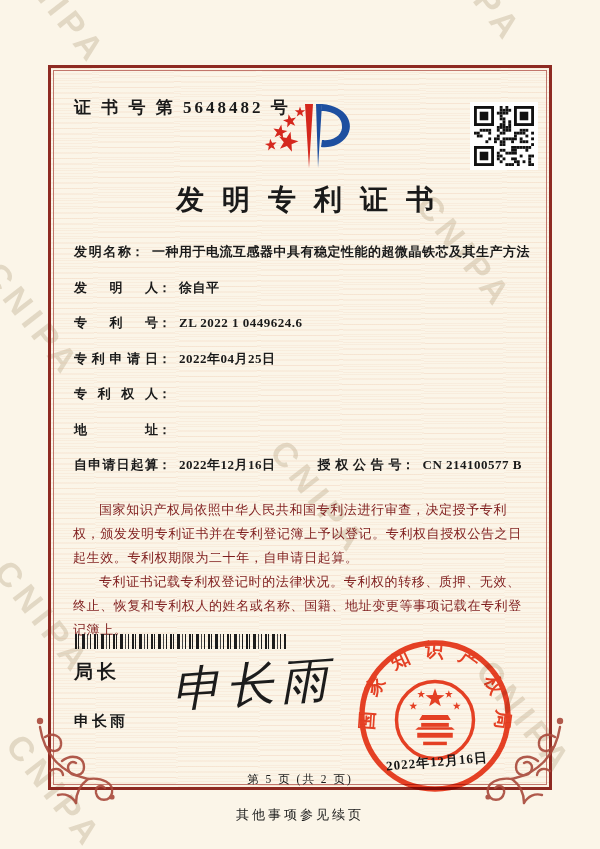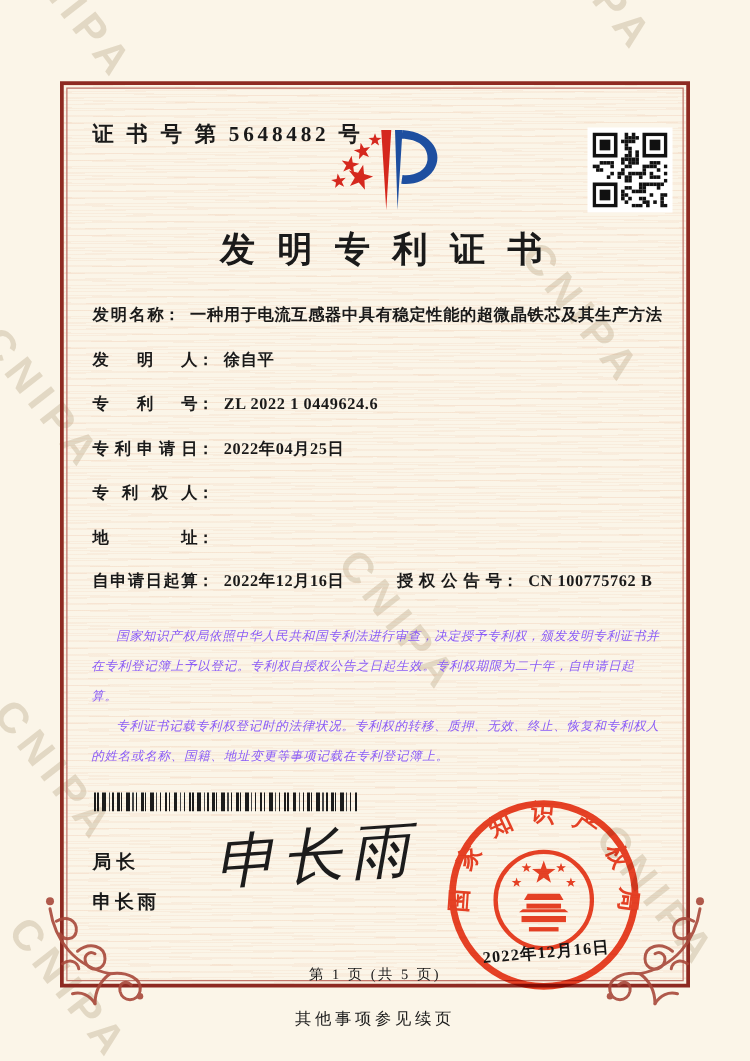--- a/index.html
+++ b/index.html
@@ -94,42 +94,42 @@
   .field-colon { display:inline-block; margin-right:8px; }
   .field-value { letter-spacing:.5px; }
   .field-label2 {
     display:inline-block; width:84px; margin-left:42px;
     text-align:justify; text-align-last:justify;
   }
 
   
   .paragraphs {
     position:absolute; left:73px; top:498px; width:455px;
-    font-size:10px; line-height:24px;
-    font-style:italic; letter-spacing:.6px;
-    color:#8b5cf6; z-index:3;
+    font-size:13px; line-height:24px;
+    letter-spacing:.6px;
+    color:#7f1d1d; z-index:3;
   }
   .paragraphs p { text-indent:2em; }
 
   
   .barcode {
     position:absolute; left:75px; top:634px; width:212px; height:15px;
     z-index:3;
     background:repeating-linear-gradient(90deg,
       #1c1c1c 0 2px, transparent 2px 3px,
       #1c1c1c 3px 4px, transparent 4px 7px,
       #1c1c1c 7px 10px, transparent 10px 12px,
       #444 12px 13px, transparent 13px 15px,
       #1c1c1c 15px 16px, transparent 16px 19px);
   }
 
   
   .director-label {
-    position:absolute; left:74px; top:680px;
-    font-size:15px; font-weight:bold; letter-spacing:4px;
+    position:absolute; left:74px; top:659px;
+    font-size:19px; font-weight:bold; letter-spacing:4px;
     font-family:Liberation Mono, monospace;
     z-index:3;
   }
   .director-name {
     position:absolute; left:74px; top:712px;
     font-size:15px; font-weight:bold; letter-spacing:3px;
     font-family:"Liberation Sans","DejaVu Sans",sans-serif;
     z-index:3;
   }
   .signature {
@@ -372,21 +372,21 @@
   <div class="field-row">
     <span class="field-label">地址</span>
       <span class="field-colon">：</span>
   </div>
   <div class="field-row">
     <span class="field-label">自申请日起算</span>
       <span class="field-colon">：</span>
     <span class="field-value">2022年12月16日</span>
     <span class="field-label2">授权公告号</span>
       <span class="field-colon">：</span>
-    <span class="field-value">CN 100775762 B</span>
+    <span class="field-value">CN 214100577 B</span>
   </div>
 </div>
 
 <div class="paragraphs">
   <p>国家知识产权局依照中华人民共和国专利法进行审查，决定授予专利权，颁发发明专利证书并在专利登记簿上予以登记。专利权自授权公告之日起生效。专利权期限为二十年，自申请日起算。</p>
   <p>专利证书记载专利权登记时的法律状况。专利权的转移、质押、无效、终止、恢复和专利权人的姓名或名称、国籍、地址变更等事项记载在专利登记簿上。</p>
 </div>
 
 <div class="barcode"></div>
 
@@ -413,14 +413,14 @@
       <path d="M64,84 L96,84 L93,79 L67,79 Z"></path>
       <rect x="66" y="87" width="28" height="4"></rect>
       <path d="M60,94 L100,94 L97,91.5 L63,91.5 Z"></path>
       <rect x="62" y="97" width="36" height="5"></rect>
       <rect x="68" y="106" width="24" height="3.5"></rect>
     </g>
   </g>
 </svg>
 <div class="seal-date">2022年12月16日</div>
 
-<div class="page-info">第 1 页 (共 5 页)</div>
+<div class="page-info">第 5 页 (共 2 页)</div>
 <div class="continuation">其他事项参见续页</div>
 
 </body></html>

